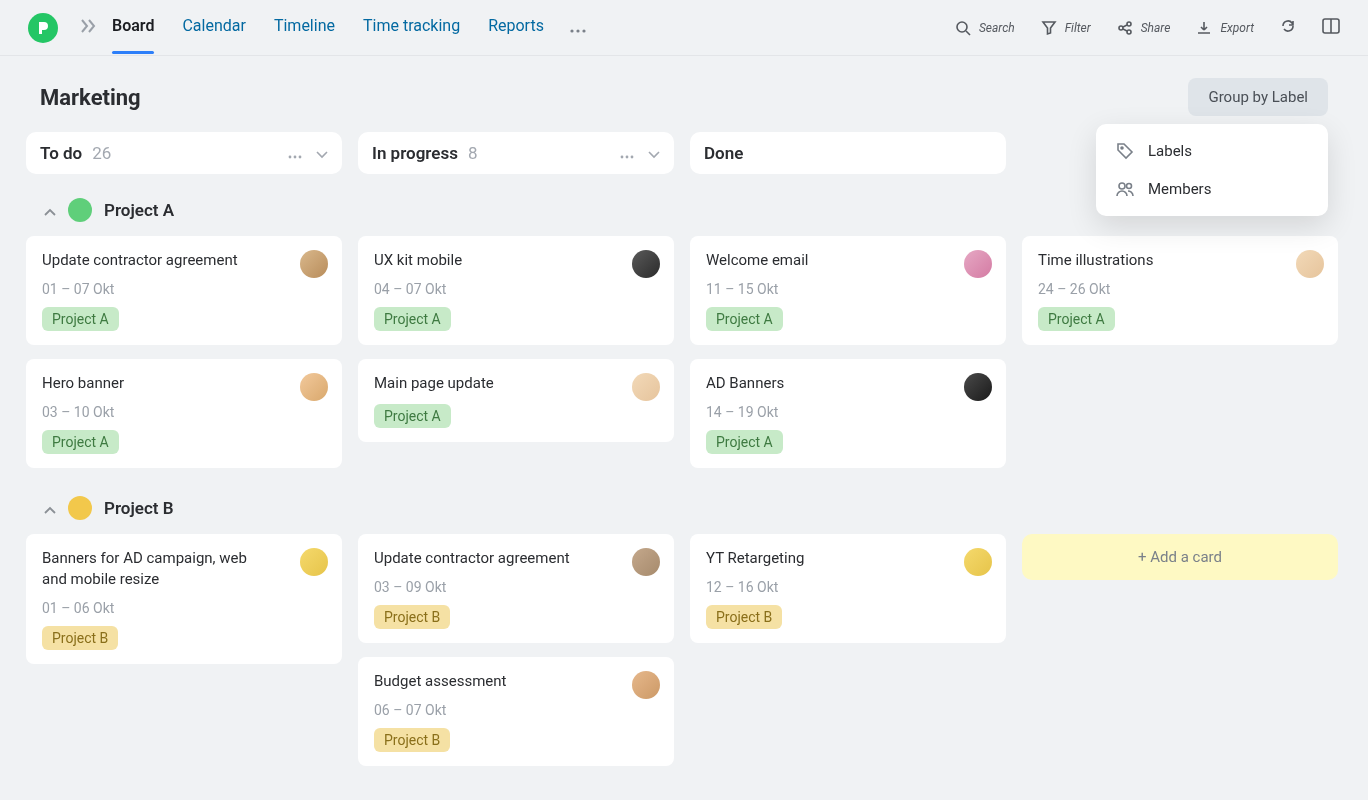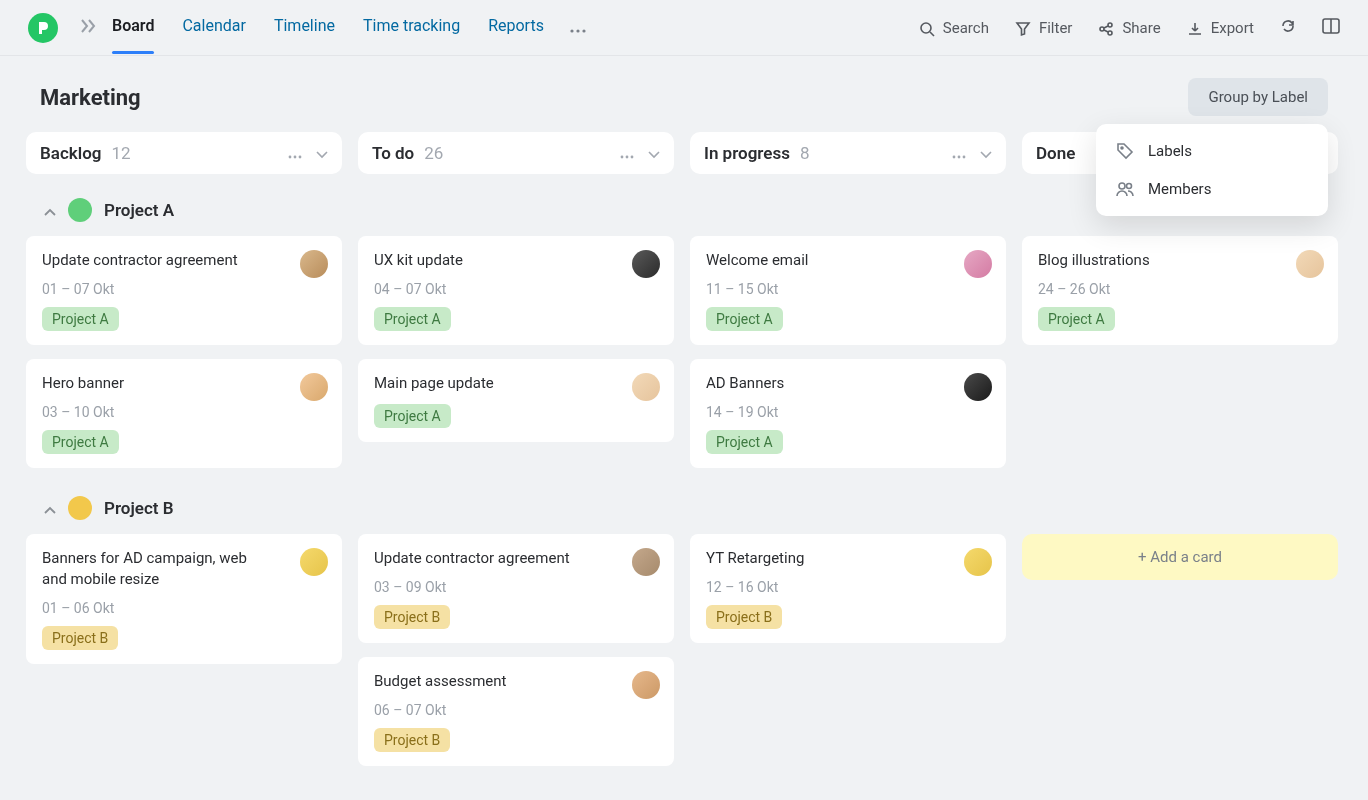--- a/index.html
+++ b/index.html
@@ -10,21 +10,21 @@
 .logo { width:30px; height:30px; border-radius:50%; background:#24c665; display:flex; align-items:center; justify-content:center; margin-right:22px; }
 .logo svg { fill:#fff; }
 .collapse-nav { color:#9aa0a8; margin-right:16px; cursor:pointer; }
 .tabs { display:flex; gap:28px; }
 .tab { font-size:16px; color:#0369a1; cursor:pointer; padding-bottom:4px; position:relative; }
 .tab.active { color:#1b1d21; font-weight:600; }
 .tab.active::after { content:""; position:absolute; left:0; right:0; bottom:-15px; height:3px; background:#2d7ff9; border-radius:2px; }
 .header-more { color:#7a8089; margin-left:26px; cursor:pointer; }
 .spacer { flex:1; }
 .actions { display:flex; gap:26px; align-items:center; color:#55595f; }
-.action { display:flex; align-items:flex-end; gap:8px; font-size:15px; cursor:pointer; }
+.action { display:flex; align-items:center; gap:8px; font-size:12px; cursor:pointer;font-style:italic; }
 .action svg { stroke:#55595f; }
 .icon-btn { cursor:pointer; color:#55595f; }
 
 
 .page-header { display:flex; align-items:center; padding:22px 40px 16px 40px; }
 .title { font-size:22px; font-weight:700; color:#2b2d31; }
 .group-by { position:relative; }
 .group-by-btn { background:#dfe4e9; border-radius:8px; padding:10px 20px; font-size:15px; color:#4a4f56; cursor:pointer; }
 .dropdown { position:absolute; top:46px; right:0; width:232px; background:#fff; border-radius:10px; box-shadow:0 10px 30px rgba(0,0,0,0.12); padding:8px 0; z-index:50; }
 .dd-item { display:flex; align-items:center; gap:14px; padding:10px 20px; font-size:15px; color:#2b2d31; cursor:pointer; }
@@ -162,36 +162,20 @@
           </svg>
         <span>Members</span>
       </div>
     </div>
   </div>
 </div>
 
 <div class="board">
   <div class="column">
     <div class="col-head">
-      <span class="col-title">Backlog</span>
-      <span class="col-count">12</span>
-      <div class="col-actions">
-        <span><svg width="14" height="4" viewBox="0 0 14 4" fill="currentColor">
-              <circle cx="2" cy="2" r="1.4"></circle>
-              <circle cx="7" cy="2" r="1.4"></circle>
-              <circle cx="12" cy="2" r="1.4"></circle>
-            </svg></span>
-        <span><svg width="12" height="8" viewBox="0 0 12 8" fill="none" stroke="currentColor" stroke-width="1.6">
-              <path d="M1 1l5 5 5-5"></path>
-            </svg></span>
-      </div>
-    </div>
-  </div>
-  <div class="column">
-    <div class="col-head">
       <span class="col-title">To do</span>
       <span class="col-count">26</span>
       <div class="col-actions">
         <span><svg width="14" height="4" viewBox="0 0 14 4" fill="currentColor">
               <circle cx="2" cy="2" r="1.4"></circle>
               <circle cx="7" cy="2" r="1.4"></circle>
               <circle cx="12" cy="2" r="1.4"></circle>
             </svg></span>
         <span><svg width="12" height="8" viewBox="0 0 12 8" fill="none" stroke="currentColor" stroke-width="1.6">
               <path d="M1 1l5 5 5-5"></path>
@@ -244,21 +228,21 @@
       <div class="card-title">Hero banner</div>
       <div class="card-dates">03 – 10 Okt</div>
       <span class="card-label label-a">Project A</span>
     </div>
   </div>
     </div>
   <div class="column">
       <div class="cards">
     <div class="card">
       <div class="avatar av2"></div>
-      <div class="card-title">UX kit update</div>
+      <div class="card-title">UX kit mobile</div>
       <div class="card-dates">04 – 07 Okt</div>
       <span class="card-label label-a">Project A</span>
     </div>
     <div class="card">
       <div class="avatar av5"></div>
       <div class="card-title">Main page update</div>
       <span class="card-label label-a">Project A</span>
     </div>
   </div>
     </div>
@@ -275,21 +259,21 @@
       <div class="card-title">AD Banners</div>
       <div class="card-dates">14 – 19 Okt</div>
       <span class="card-label label-a">Project A</span>
     </div>
   </div>
     </div>
   <div class="column">
       <div class="cards">
     <div class="card">
       <div class="avatar av5"></div>
-      <div class="card-title">Blog illustrations</div>
+      <div class="card-title">Time illustrations</div>
       <div class="card-dates">24 – 26 Okt</div>
       <span class="card-label label-a">Project A</span>
     </div>
   </div>
     </div>
 </div>
 
 <div class="group-header" style="margin-left:26px; margin-top:20px;">
   <span class="chev"><svg width="12" height="8" viewBox="0 0 12 8" fill="none" stroke="currentColor" stroke-width="1.8">
         <path d="M1 7l5-5 5 5"></path>

